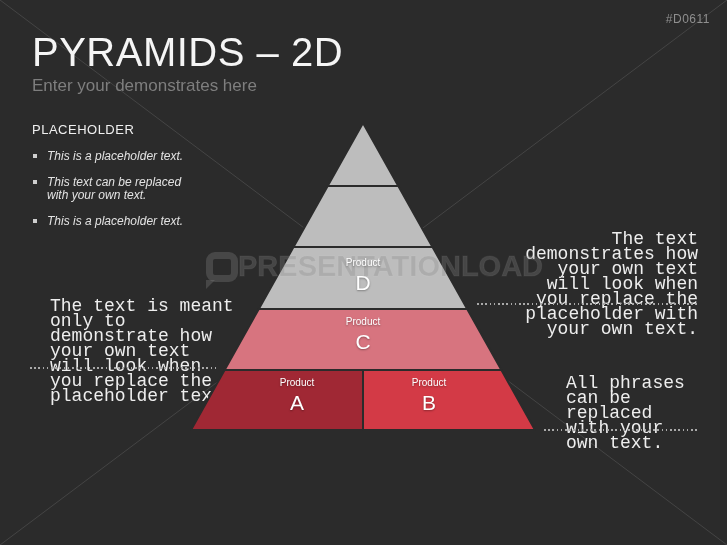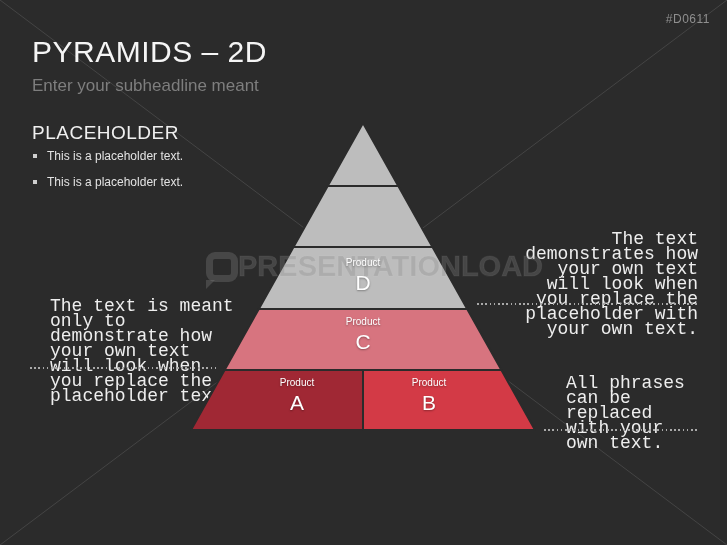--- a/index.html
+++ b/index.html
@@ -18,37 +18,37 @@
   svg.diag-lines { position: absolute; inset: 0; z-index: 1; }
   svg.pyramid-svg { position: absolute; inset: 0; z-index: 3; }
 
   .slide-code {
     position: absolute; top: 12px; right: 17px; z-index: 2;
     font-size: 12px; color: #8f8f8f; letter-spacing: 0.5px;
   }
 
   .slide-title {
     position: absolute; left: 32px; top: 35px; z-index: 2;
-    font-size: 30px; line-height: 34px; font-weight: 400;
+    font-size: 40px; line-height: 34px; font-weight: 400;
     color: #f5f5f5; letter-spacing: 0.5px;
   }
 
   .slide-subheadline {
     position: absolute; left: 32px; top: 76px; z-index: 2;
     font-size: 17px; color: #7e7e7e; font-weight: 400;
   }
 
   .ph-heading {
     position: absolute; left: 32px; top: 122px; z-index: 2;
-    font-size: 19px; color: #f0f0f0; letter-spacing: 0.5px;
+    font-size: 13px; color: #f0f0f0; letter-spacing: 0.5px;
   }
 
   .ph-bullets { position: absolute; left: 33px; top: 150px; z-index: 2; width: 190px; }
   .ph-bullet { position: relative; padding-left: 14px; margin-bottom: 12px;
-    font-size: 12px; line-height: 13.5px; color: #e3e3e3; width: 168px; }
+    font-size: 12px; line-height: 13.5px; color: #e3e3e3; width: 168px; font-style: italic; }
   .ph-bullet .sq {
     position: absolute; left: 0; top: 4px; width: 4px; height: 4px; background: #cfcfcf;
   }
 
   .callout { position: absolute; z-index: 2; font-size: 18px; line-height: 15px; color: #eeeeee; font-family: Liberation Mono, monospace; }
   .callout-left  { left: 32px;  top: 299px; width: 190px; text-align: left; margin-left: 18px; }
   .callout-rt    { right: 29px; top: 232px; width: 175px; text-align: right; }
   .callout-rb    { right: 29px; top: 376px; width: 132px; text-align: left; }
 
   .dotted {
@@ -97,27 +97,31 @@
 
 <div class="slide">
 
   <svg class="diag-lines" width="727" height="545" viewBox="0 0 727 545">
     <line x1="0" y1="0" x2="727" y2="545" stroke="rgba(255,255,255,0.12)" stroke-width="1"></line>
     <line x1="727" y1="0" x2="0" y2="545" stroke="rgba(255,255,255,0.12)" stroke-width="1"></line>
   </svg>
 
   <div class="slide-code">#D0611</div>
   <h1 class="slide-title">PYRAMIDS – 2D</h1>
-  <div class="slide-subheadline">Enter your subheadline meant</div>
+  <div class="slide-subheadline">Enter your demonstrates here</div>
 
   <div class="ph-heading">PLACEHOLDER</div>
   <div class="ph-bullets">
     <div class="ph-bullet">
       <span class="sq"></span>
       <span>This is a placeholder text.</span>
+    </div>
+    <div class="ph-bullet">
+      <span class="sq"></span>
+      <span>This text can be replaced with your own text.</span>
     </div>
     <div class="ph-bullet">
       <span class="sq"></span>
       <span>This is a placeholder text.</span>
     </div>
   </div>
 
   <div class="callout callout-left">The text is meant only to demonstrate how your own text will look when you replace the placeholder text.</div>
   <div class="dotted dotted-left"></div>
 

